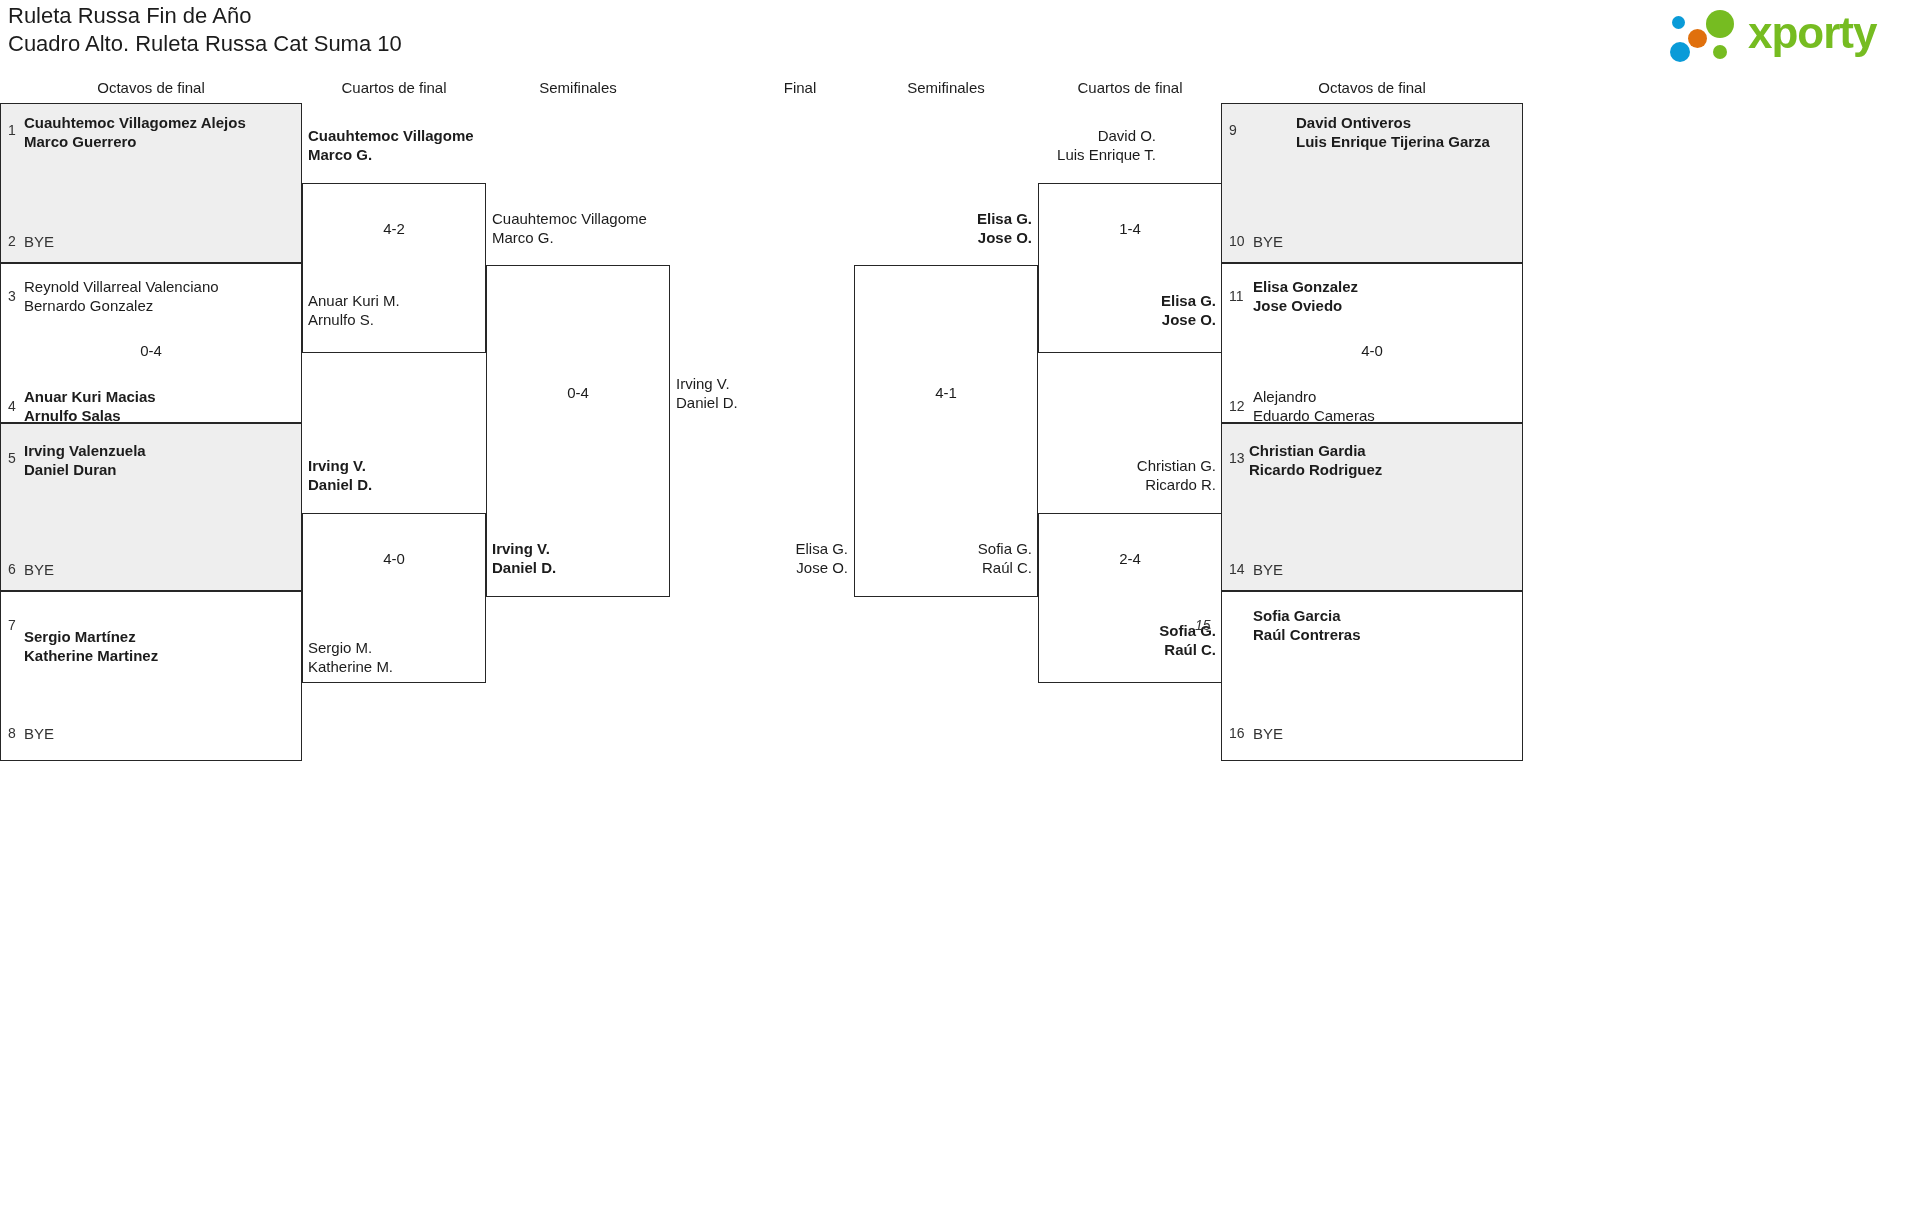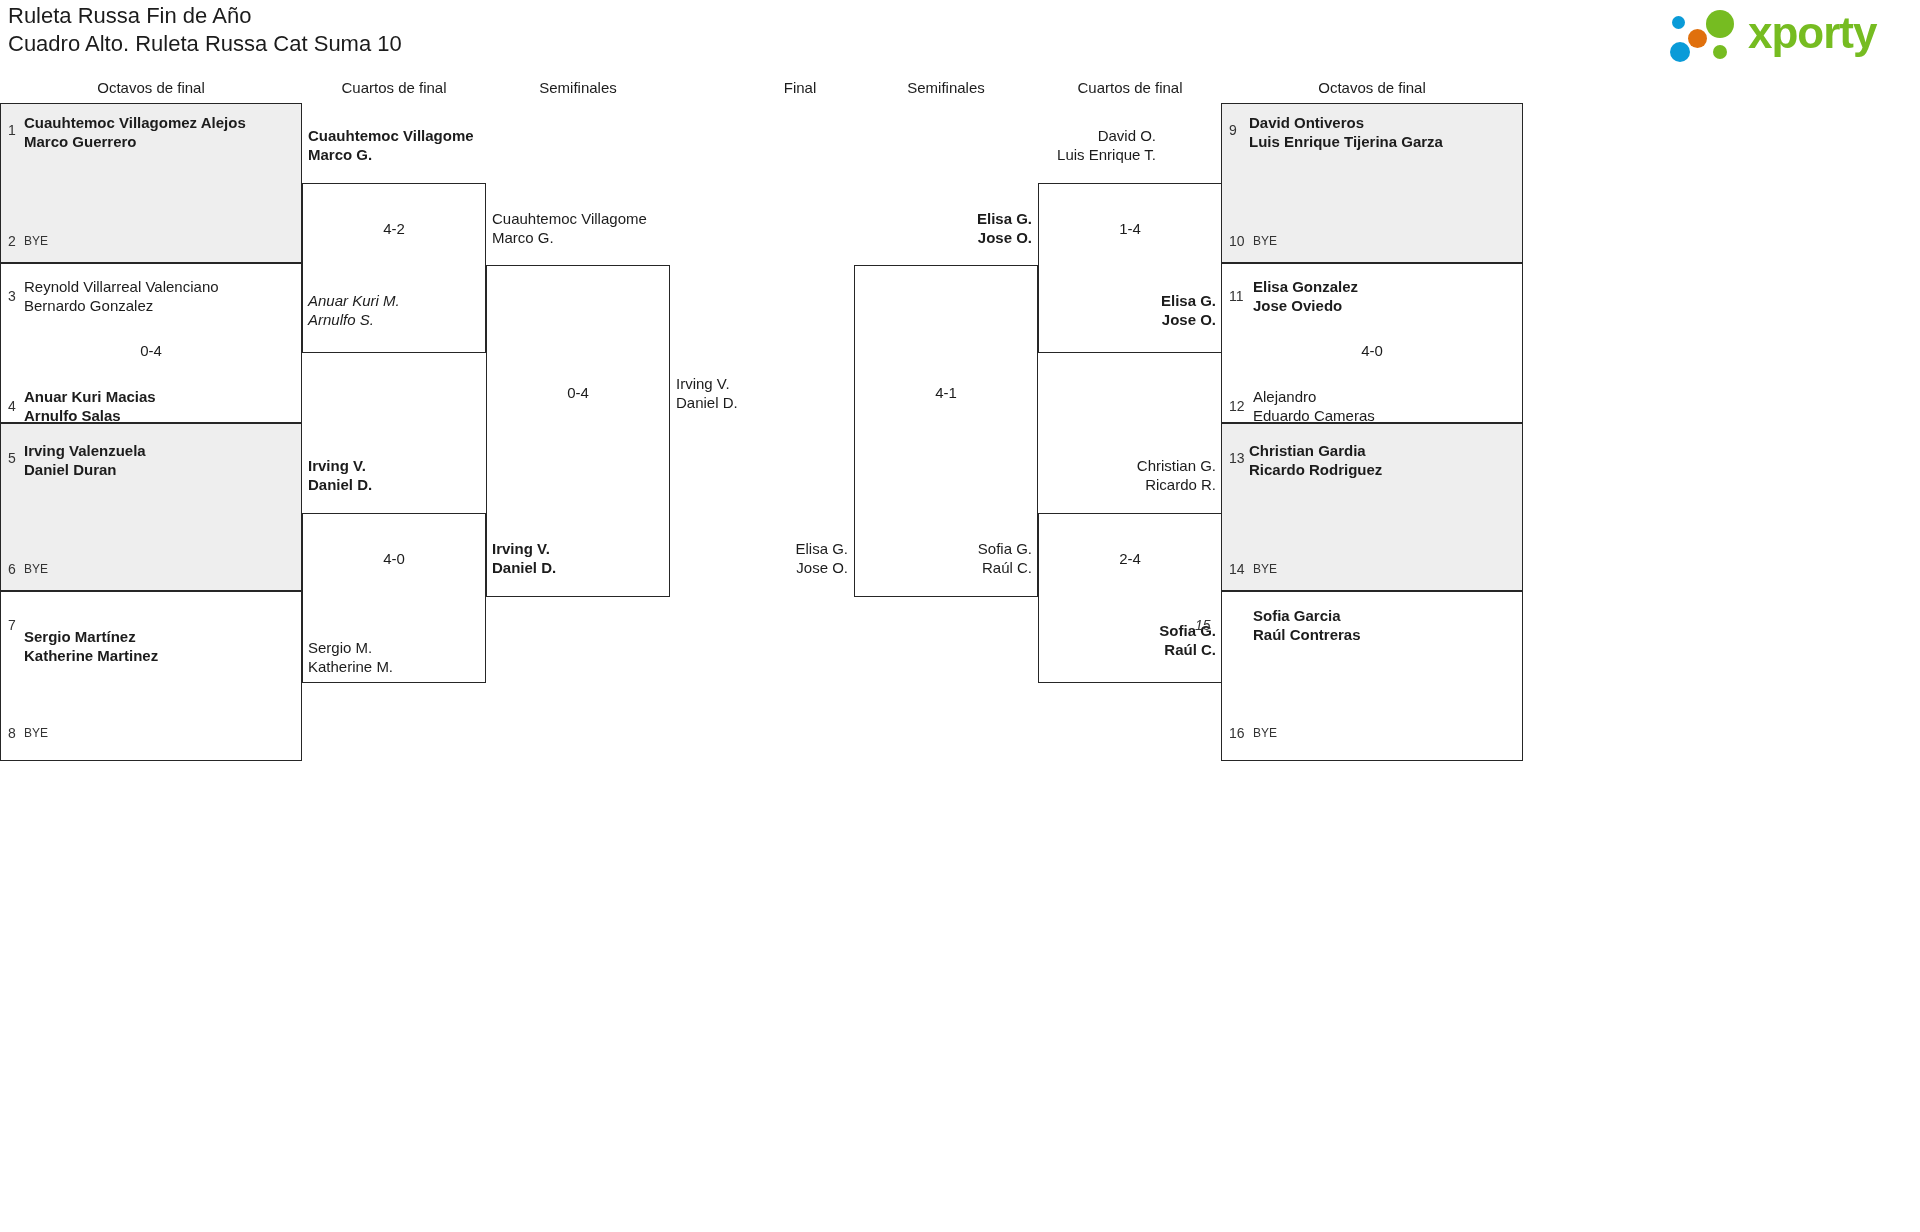--- a/index.html
+++ b/index.html
@@ -39,21 +39,21 @@
   .box.shaded{background:#eeeeee;}
 
   
   .seed-num{
     position:absolute;font-size:14px;line-height:16px;color:#333;
   }
   .seed-names{
     position:absolute;font-size:15px;line-height:19px;color:#1c1c1c;white-space:pre;
   }
   .seed-names.win{font-weight:700;}
-  .seed-names.bye{font-size:12px;font-weight:400;color:#333;}
+  .seed-names.bye{font-size:15px;font-weight:400;color:#333;}
 
   
   .pair{
     position:absolute;font-size:15px;line-height:19px;color:#1c1c1c;white-space:pre;
   }
   .pair.win{font-weight:700;}
   .pair.right{text-align:right;}
 
   .score{
     position:absolute;font-size:15px;line-height:19px;color:#1c1c1c;
@@ -119,21 +119,21 @@
   <div class="seed-num" style="left:8px;top:725px;">8</div>
   <div class="seed-names bye" style="left:24px;top:724px;">BYE</div>
 
   <div class="score" style="left:0px;top:341px;width:302px;">0-4</div>
 
   <div class="box" style="left:302px;top:183px;width:184px;height:170px;"></div>
   <div class="box" style="left:302px;top:513px;width:184px;height:170px;"></div>
 
   <div class="pair win" style="left:308px;top:126px;">Cuauhtemoc Villagome
 Marco G.</div>
-  <div class="pair" style="left:308px;top:291px;font-style:italic;">Anuar Kuri M.
+  <div class="pair" style="left:308px;top:291px;">Anuar Kuri M.
 Arnulfo S.</div>
   <div class="pair win" style="left:308px;top:456px;">Irving V.
 Daniel D.</div>
   <div class="pair" style="left:308px;top:621px;margin-top:17px;">Sergio M.
 Katherine M.</div>
 
   <div class="score" style="left:302px;top:219px;width:184px;">4-2</div>
   <div class="score" style="left:302px;top:549px;width:184px;">4-0</div>
 
   <div class="box" style="left:486px;top:265px;width:184px;height:332px;"></div>
@@ -173,21 +173,21 @@
 
   <div class="score" style="left:1038px;top:219px;width:184px;">1-4</div>
   <div class="score" style="left:1038px;top:549px;width:184px;">2-4</div>
 
   <div class="box shaded" style="left:1221px;top:103px;width:302px;height:160px;"></div>
   <div class="box" style="left:1221px;top:263px;width:302px;height:160px;"></div>
   <div class="box shaded" style="left:1221px;top:423px;width:302px;height:168px;"></div>
   <div class="box" style="left:1221px;top:591px;width:302px;height:170px;"></div>
 
   <div class="seed-num" style="left:1229px;top:122px;">9</div>
-  <div class="seed-names win" style="left:1249px;top:113px;">David Ontiveros
+  <div class="seed-names win" style="left:1296px;top:113px;">David Ontiveros
 Luis Enrique Tijerina Garza</div>
 
   <div class="seed-num" style="left:1229px;top:233px;">10</div>
   <div class="seed-names bye" style="left:1253px;top:232px;">BYE</div>
 
   <div class="seed-num" style="left:1229px;top:288px;">11</div>
   <div class="seed-names win" style="left:1253px;top:277px;">Elisa Gonzalez
 Jose Oviedo</div>
 
   <div class="seed-num" style="left:1229px;top:398px;">12</div>

